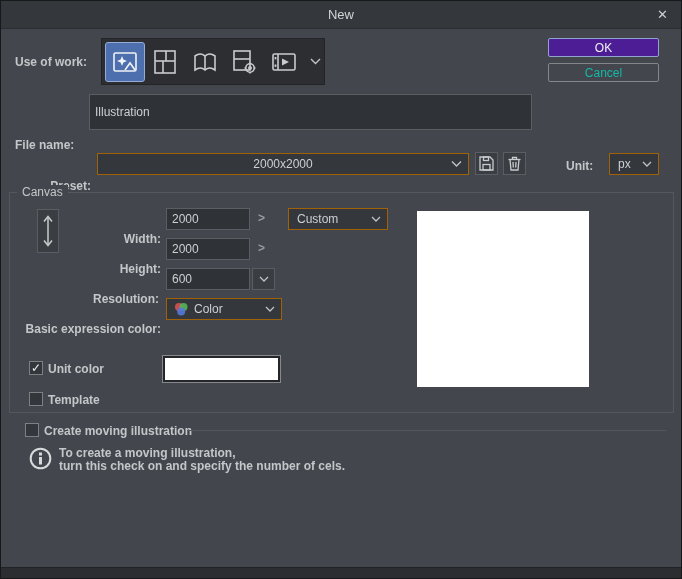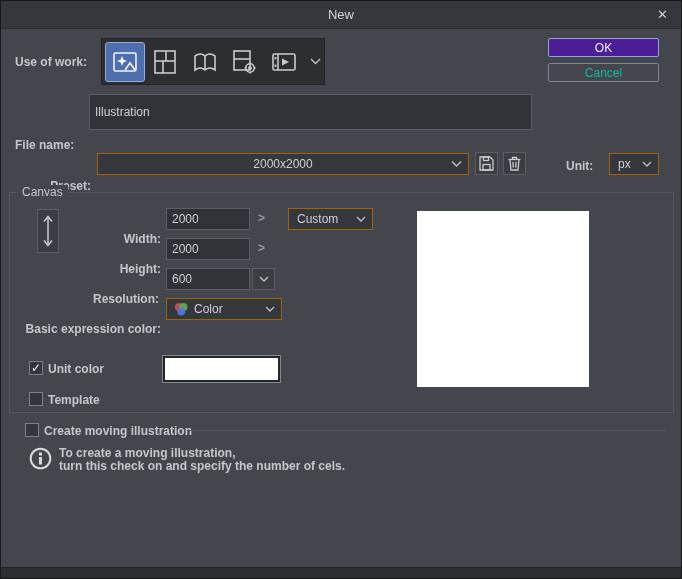--- a/index.html
+++ b/index.html
@@ -173,21 +173,21 @@
         <polyline points="3,7.5 7,2.5 11,7.5"></polyline>
         <polyline points="3,26.5 7,31.5 11,26.5"></polyline>
       </svg>
     </span>
   </div>
 
   <span class="label r" style="left:100px; top:211px; width:60px;">Width:</span>
   <input class="input" style="left: 165px; top: 207px; width: 84px; height: 22px;" value="2000">
   <span class="linkglyph" style="left:257px; top:210px;">&gt;</span>
 
-  <div class="combo" style="left:287px; top:207px; width:85px; height:22px;">
+  <div class="combo" style="left:287px; top:207px; width:100px; height:22px;">
     <span class="val">Custom</span>
     <span class="chev">
       <svg width="10" height="6" viewBox="0 0 10 6" fill="none" stroke="#c0c2c5" stroke-width="1.3">
         <polyline points="1,1 5,5 9,1"></polyline>
       </svg>
     </span>
   </div>
 
   <span class="label r" style="left:100px; top:241px; width:60px;">Height:</span>
   <input class="input" style="left: 165px; top: 237px; width: 84px; height: 22px;" value="2000">

